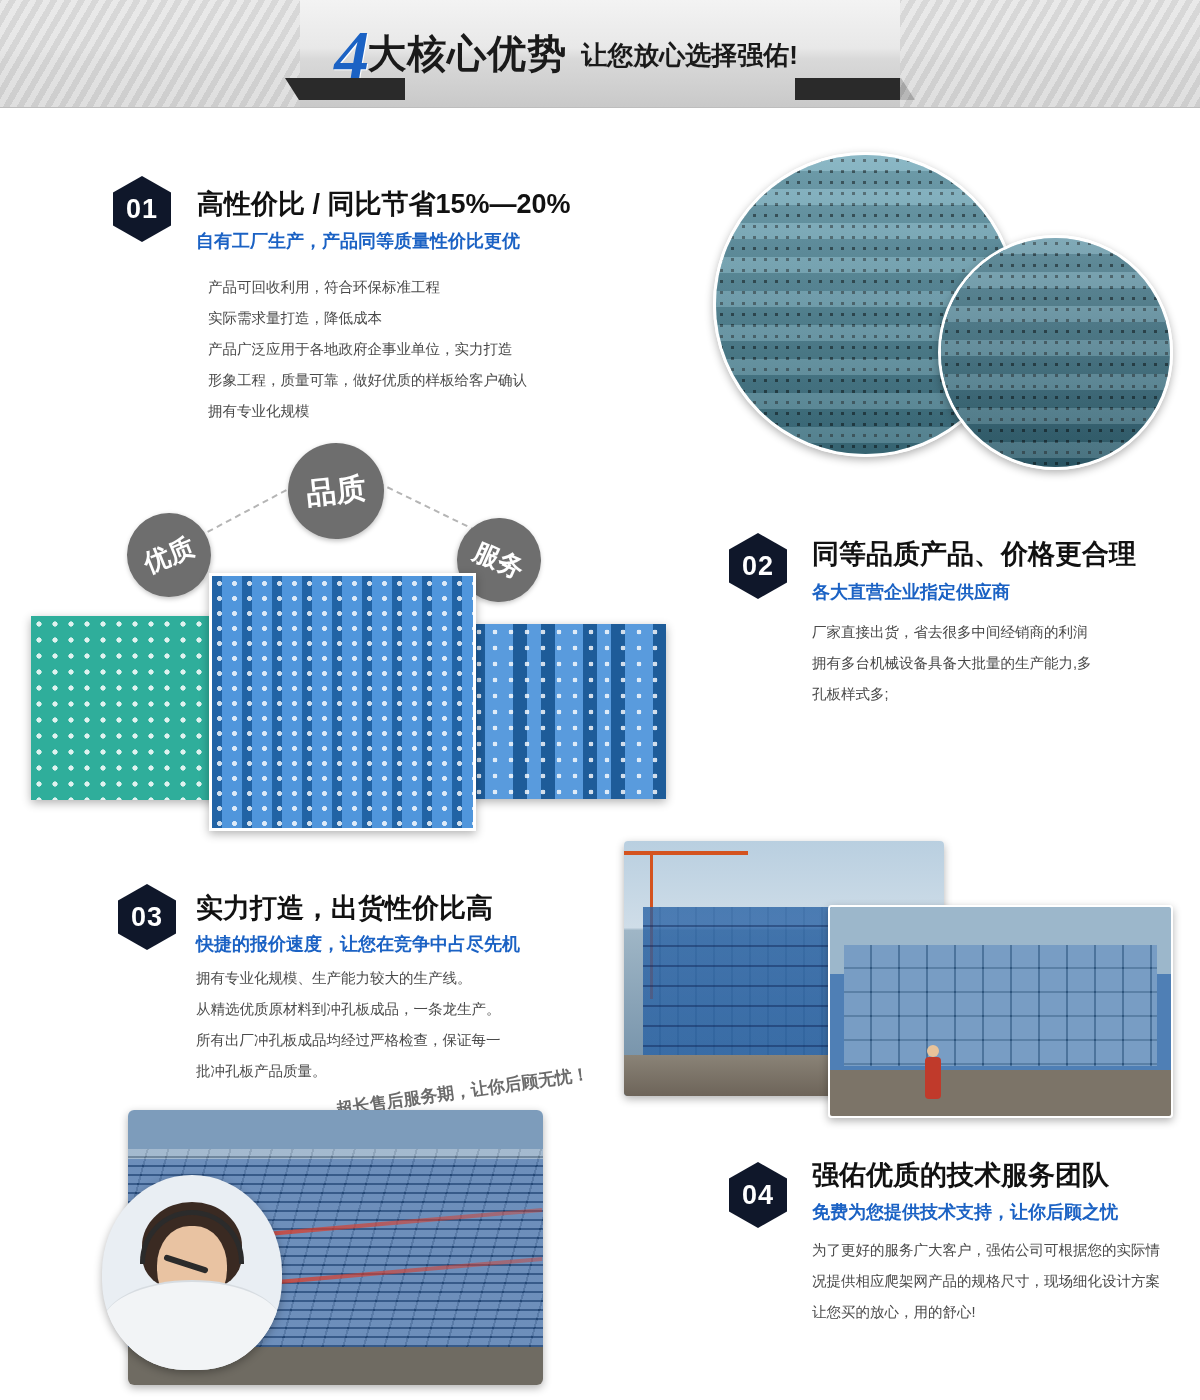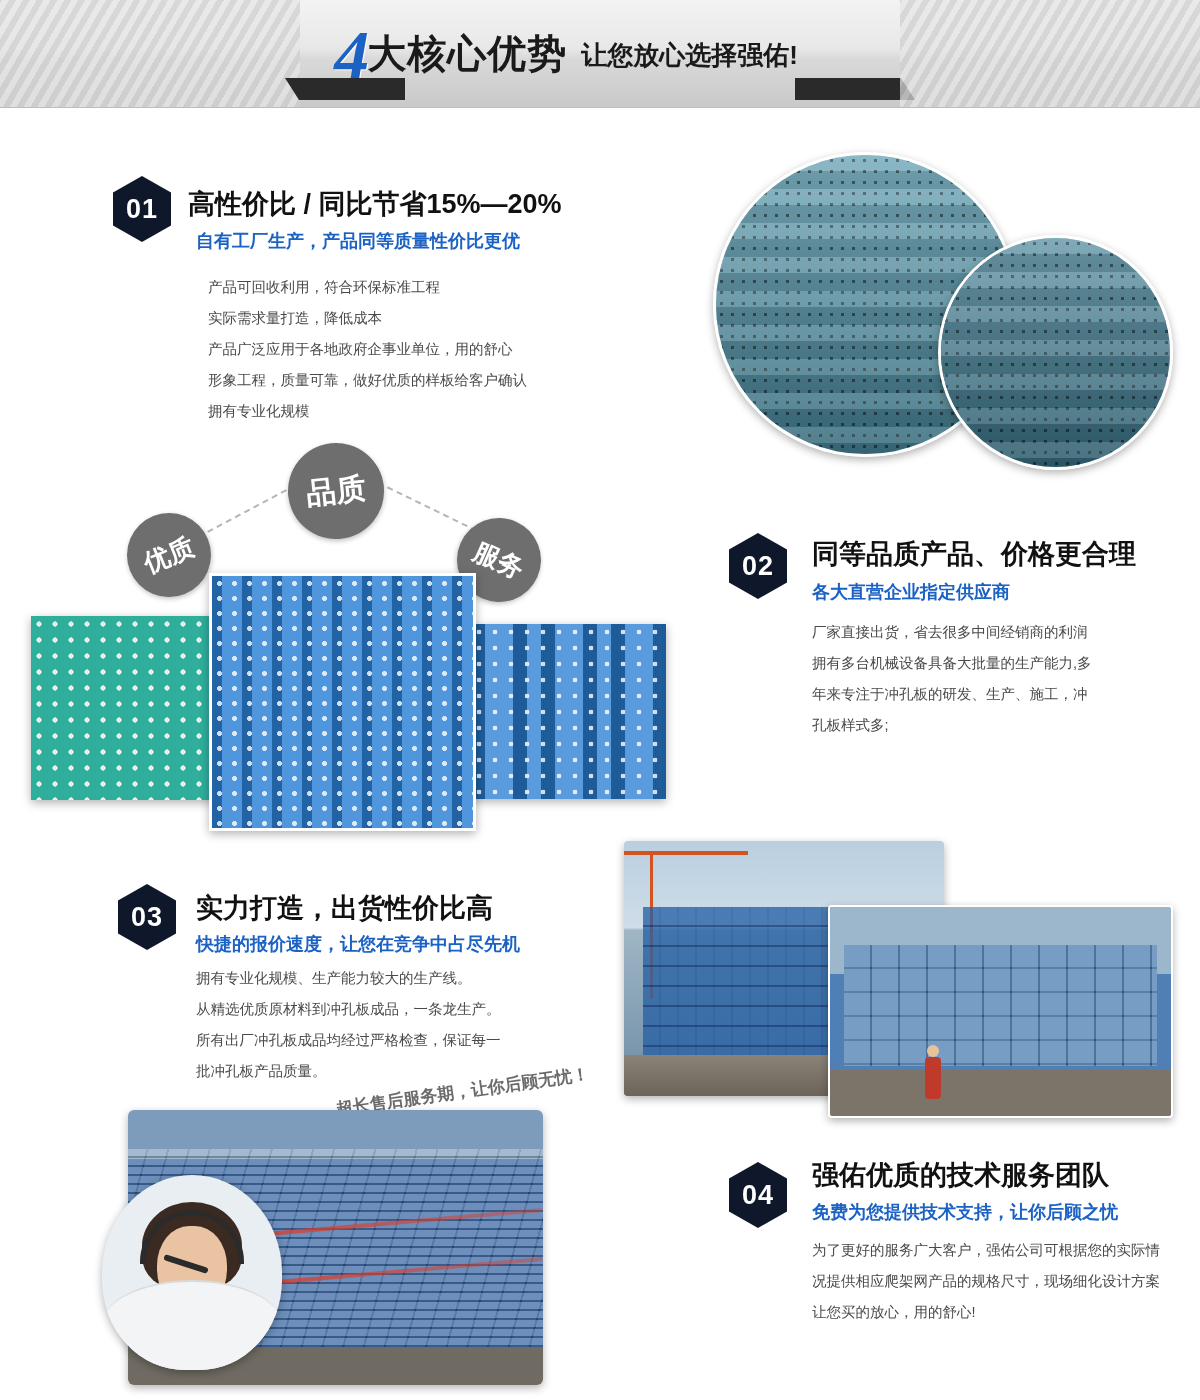--- a/index.html
+++ b/index.html
@@ -246,26 +246,26 @@
       </div>
       <div class="ribbon-tailL"></div>
       <div class="ribbon-tailR"></div>
       <div class="head-ribbon-wrap">
         
       </div>
     </div>
   </div>
 
   <div class="num-badge" style="left:113px; top:176px;">01</div>
-  <div class="blk-title" style="left:188px; top:186px;">高性价比 / 同比节省15%—20%</div>
+  <div class="blk-title" style="left:197px; top:186px;">高性价比 / 同比节省15%—20%</div>
   <div class="blk-sub" style="left:196px; top:229px;">自有工厂生产，产品同等质量性价比更优</div>
   <div class="blk-body" style="left:208px; top:264px; width:420px;margin-top:8px;">
     <div>产品可回收利用，符合环保标准工程</div>
     <div>实际需求量打造，降低成本</div>
-    <div>产品广泛应用于各地政府企事业单位，用的舒心</div>
+    <div>产品广泛应用于各地政府企事业单位，实力打造</div>
     <div>形象工程，质量可靠，做好优质的样板给客户确认</div>
     <div>拥有专业化规模</div>
   </div>
 
   <div class="circ shadow" style="left:713px; top:152px; width:305px; height:305px;">
     <div class="perf">
         <div class="perf-stripes"></div>
       </div>
   </div>
   <div class="circ shadow" style="left:938px; top:235px; width:235px; height:235px;">
@@ -296,21 +296,20 @@
   <div class="photo shadow" style="left:209px; top:573px; width:267px; height:258px; border:3px solid #fff;">
     <div class="mesh corr"></div>
   </div>
 
   <div class="num-badge" style="left:729px; top:533px;">02</div>
   <div class="blk-title" style="left:812px; top:536px;">同等品质产品、价格更合理</div>
   <div class="blk-sub" style="left:812px; top:580px;">各大直营企业指定供应商</div>
   <div class="blk-body" style="left:812px; top:617px; width:370px;">
     <div>厂家直接出货，省去很多中间经销商的利润</div>
     <div>拥有多台机械设备具备大批量的生产能力,多</div>
-    <div>年来专注于冲孔板的研发、生产、施工，冲</div>
     <div>孔板样式多;</div>
   </div>
 
   <div class="num-badge" style="left:118px; top:884px;">03</div>
   <div class="blk-title" style="left:196px; top:890px;">实力打造，出货性价比高</div>
   <div class="blk-sub" style="left:196px; top:932px;">快捷的报价速度，让您在竞争中占尽先机</div>
   <div class="blk-body" style="left:196px; top:963px; width:400px;">
     <div>拥有专业化规模、生产能力较大的生产线。</div>
     <div>从精选优质原材料到冲孔板成品，一条龙生产。</div>
     <div>所有出厂冲孔板成品均经过严格检查，保证每一</div>

